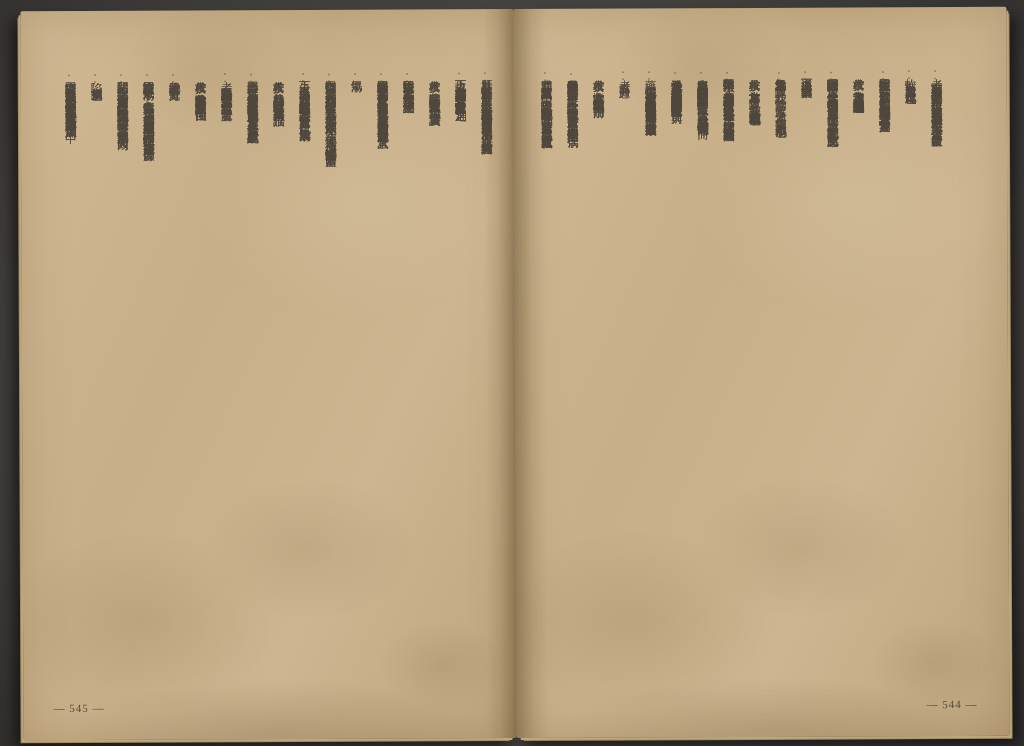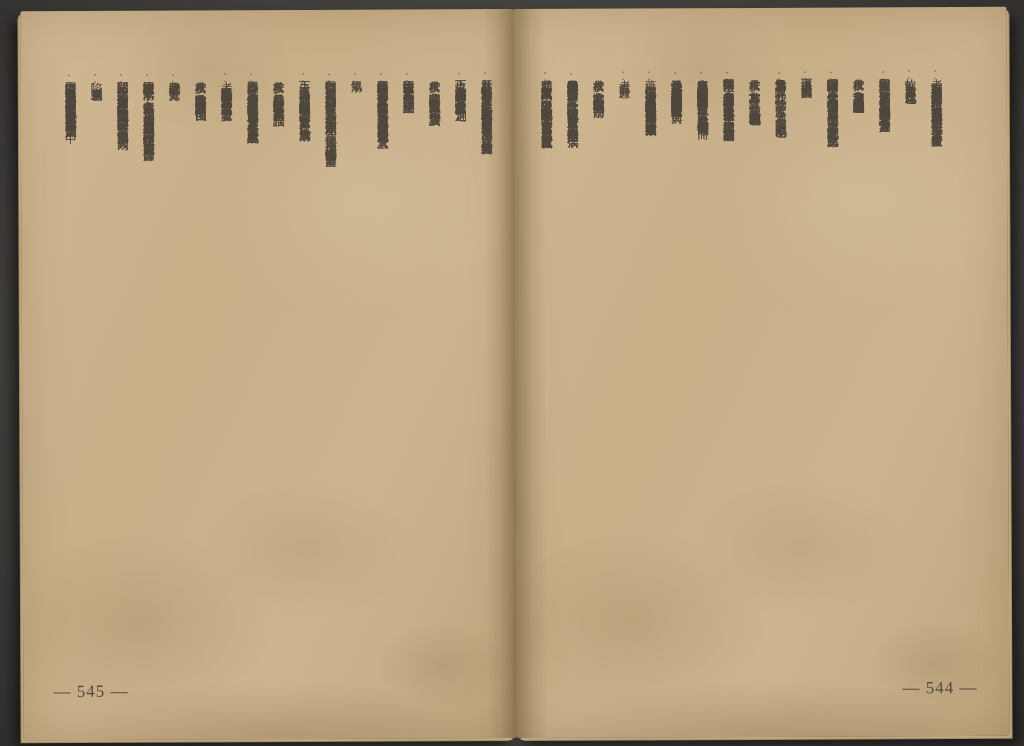--- a/index.html
+++ b/index.html
@@ -68,22 +68,22 @@
     font-size:11.5px;
     line-height:26px;
     letter-spacing:0.2px;
     color:var(--ink);
     text-shadow:0 0 .6px rgba(73,66,58,.75);
     opacity:.94;
     white-space:nowrap;
   }
   .col .pu{font-size:6px;letter-spacing:0;}
   .pagenum{
-    position:absolute;bottom:38px;
-    font-size:17px;color:var(--ink);letter-spacing:1px;opacity:.9;
+    position:absolute;bottom:26px;
+    font-size:11px;color:var(--ink);letter-spacing:1px;opacity:.9;
   }
   .page.left  .pagenum{left:30px;}
   .page.right .pagenum{right:32px;}
 </style>
 </head>
 <body>
 
 <div class="scene">
   <div class="book">
 

